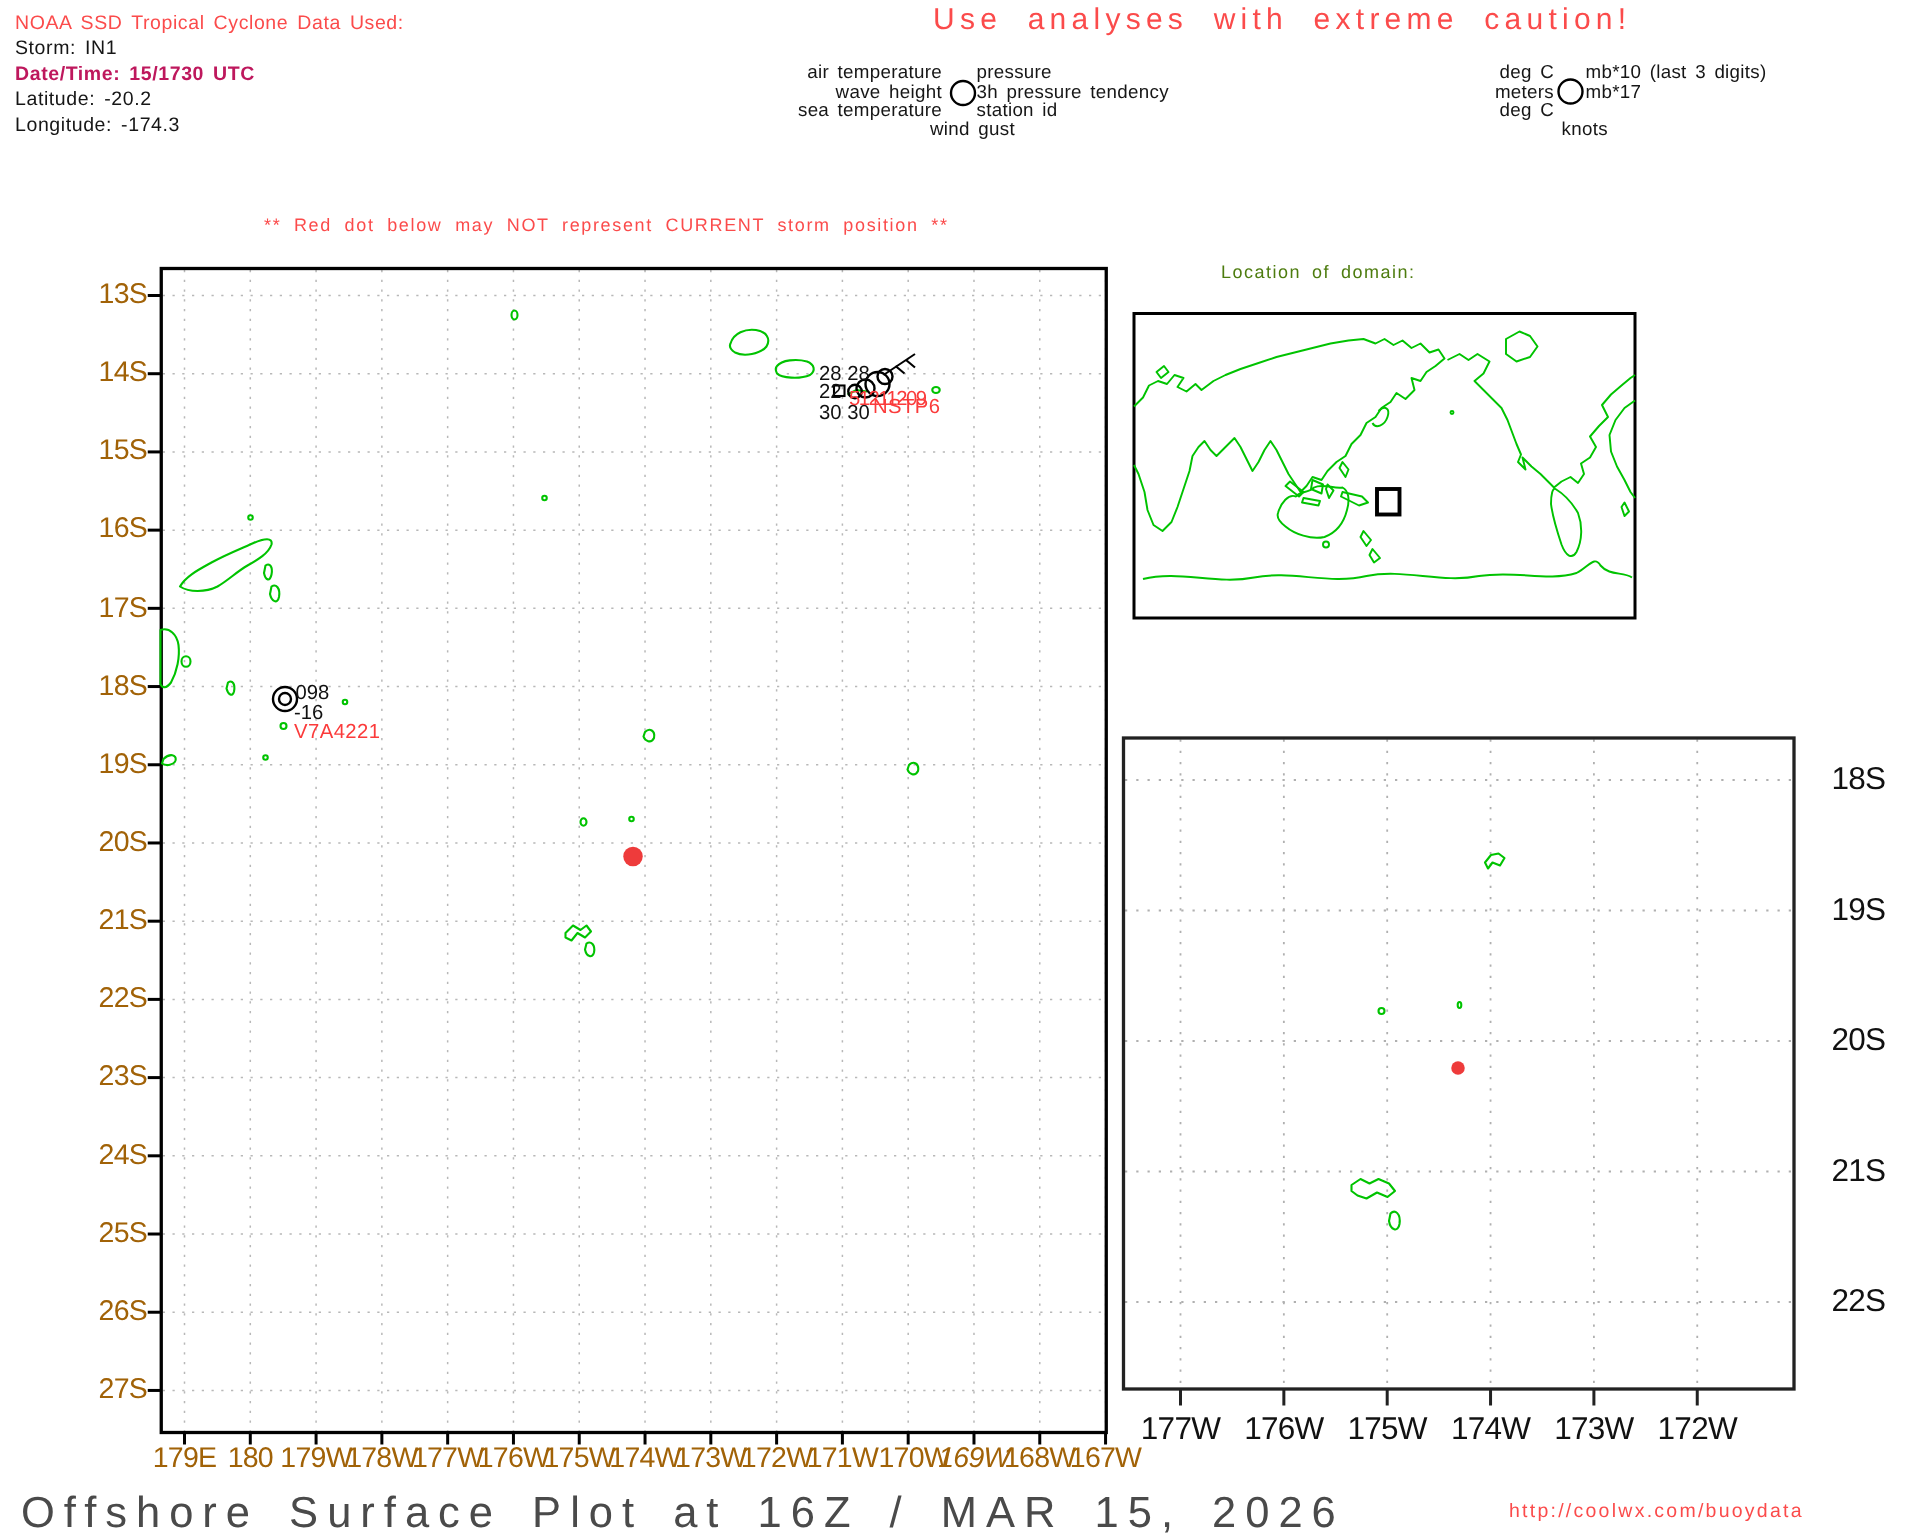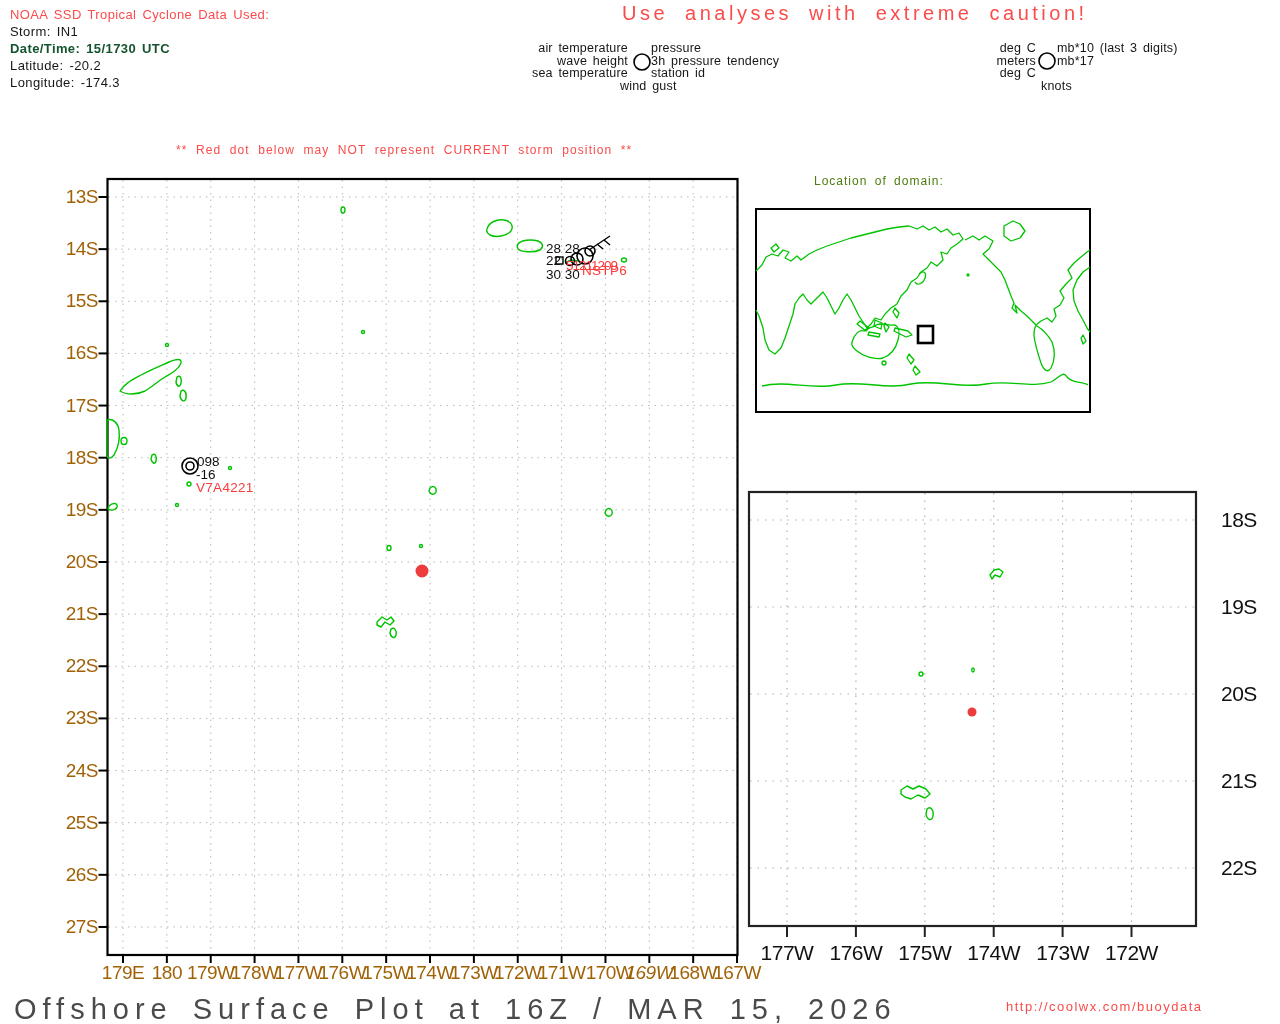--- a/index.html
+++ b/index.html
@@ -2,21 +2,21 @@
 <html><head>
 <meta charset="utf-8">
 <style>
   html,body{margin:0;padding:0}
   body{
     width:1280px;height:1024px;position:relative;overflow:hidden;
     background:#ffffff;font-family:"Liberation Sans",sans-serif;color:#161616;
   }
   .abs{position:absolute;white-space:pre}
   .red{color:#fb4b4b}
-  .redbold{color:#14532d;font-weight:bold}
+  .redbold{color:#be185d;font-weight:bold}
   .hdr{font-size:13px;letter-spacing:.4px;word-spacing:2px;line-height:17px}
   .leg{font-size:12.5px;line-height:12.5px;letter-spacing:.2px;word-spacing:2px}
   .caution{font-size:20px;letter-spacing:3.5px;word-spacing:8px;color:#fb4b4b}
   .warn{font-size:12px;letter-spacing:1.1px;word-spacing:4px;color:#fb4b4b}
   .axmain{font-size:19px;color:#a16207;letter-spacing:-0.5px}
   .axdet{font-size:21px;color:#111;letter-spacing:-0.5px}
   .stn{font-size:13.5px;color:#111;letter-spacing:0px}
   .stnred{font-size:13.5px;color:#fb3b3b;letter-spacing:.3px}
   .insettitle{font-size:12px;letter-spacing:1px;word-spacing:3px;color:#4d7c0f}
   .t-right{text-align:right}

